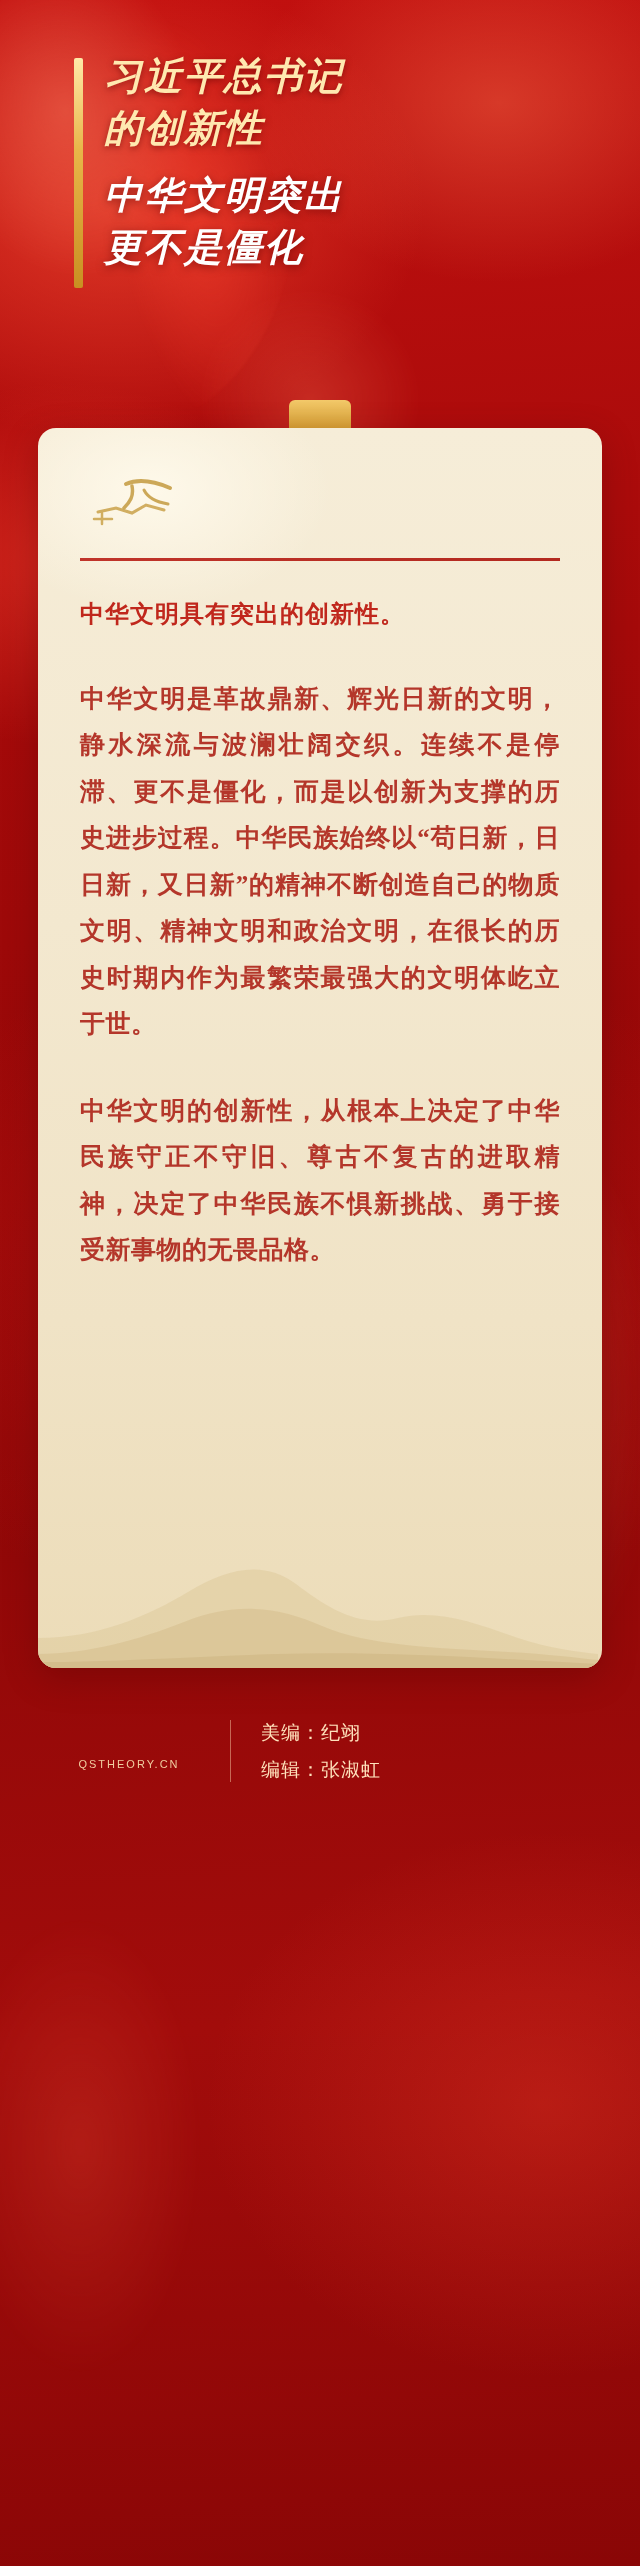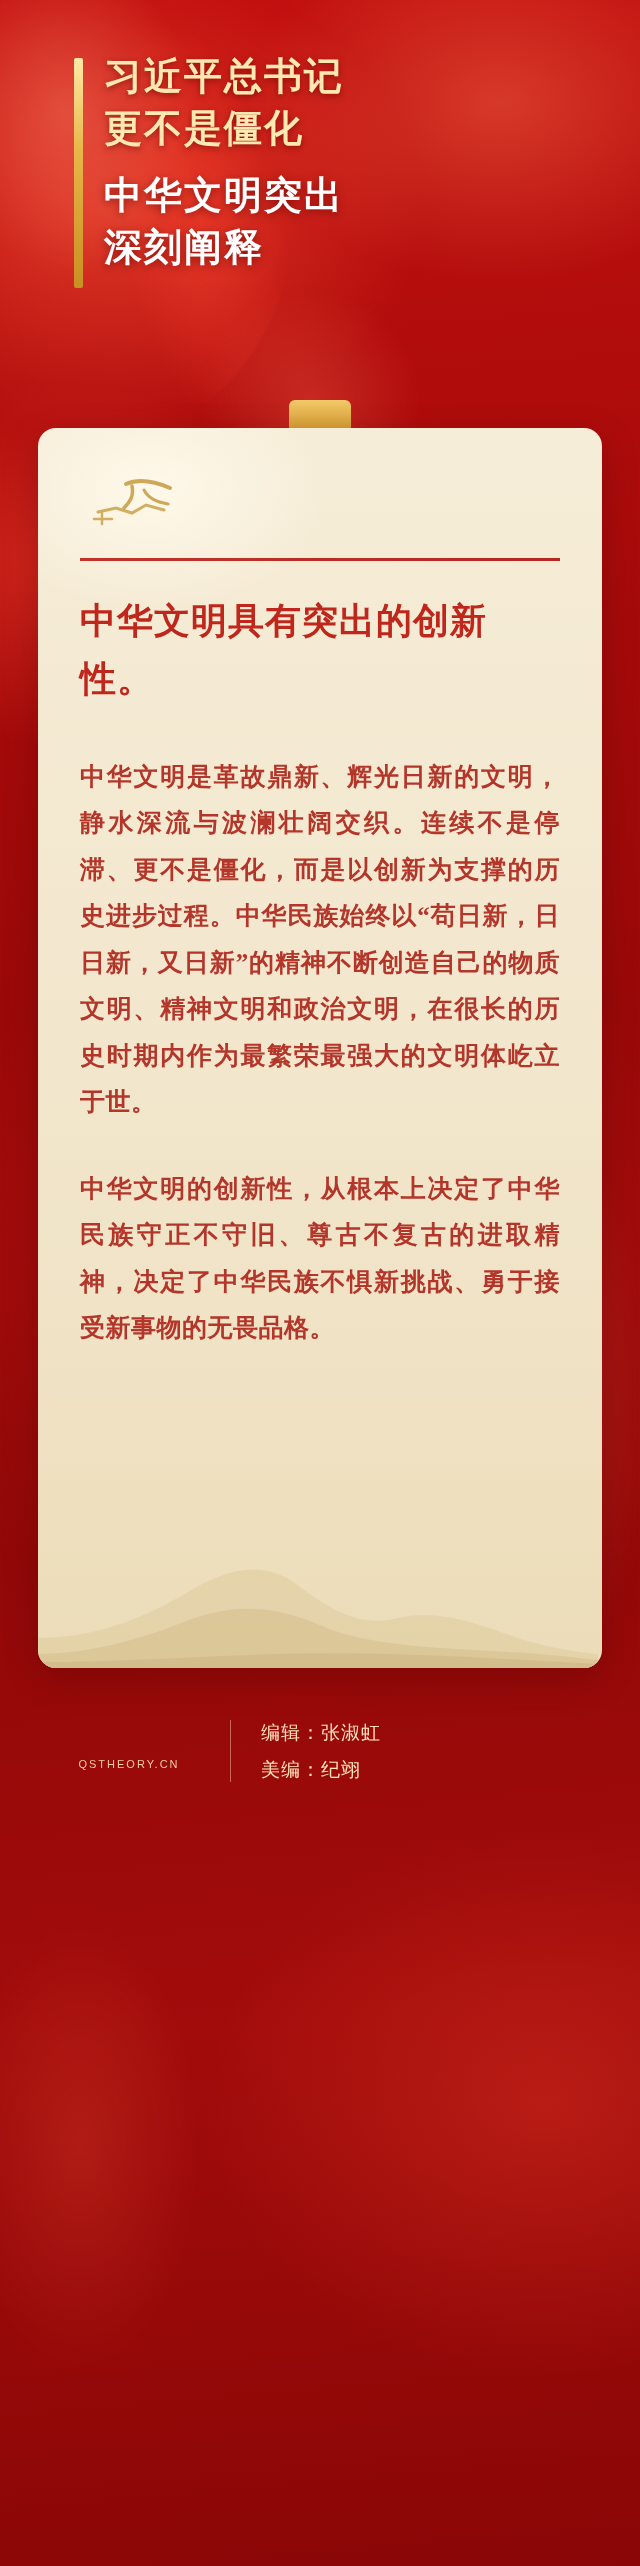--- a/index.html
+++ b/index.html
@@ -57,20 +57,21 @@
     background: radial-gradient(ellipse 170px 320px at 50% 50%, rgba(255,100,70,0.28), rgba(150,6,6,0) 72%);
     border-radius: 50%;
   }
 
   
   .header {
     position: relative;
     z-index: 3;
     padding: 58px 0 0 0;
     height: 400px;
+    font-style: italic;
   }
   .gold-bar {
     position: absolute;
     left: 74px;
     top: 58px;
     width: 9px;
     height: 230px;
     background: linear-gradient(180deg, #ffe9a8 0%, #e8b649 40%, #c98f22 100%);
     border-radius: 2px;
   }
@@ -127,27 +128,26 @@
     height: 54px;
     margin: 0 0 18px 6px;
     opacity: .85;
   }
   .rule {
     height: 3px;
     background: linear-gradient(90deg, #c0342a 0%, #b3291f 100%);
     margin: 10px 0 34px 0;
   }
   .lead {
-    font-size: 36px;
+    font-size: 24px;
     font-weight: bold;
     color: #c0271c;
     line-height: 1.62;
     letter-spacing: 1px;
     margin-bottom: 42px;
-    font-family: Liberation Mono, monospace;
   }
   .para {
     font-size: 25px;
     font-weight: bold;
     color: #b4362a;
     line-height: 1.86;
     letter-spacing: .5px;
     margin-bottom: 40px;
     text-align: justify;
   }
@@ -209,23 +209,23 @@
 <div class="bg"></div>
 <div class="silk s1"></div>
 <div class="silk s2"></div>
 <div class="silk s3"></div>
 <div class="silk s4"></div>
 
 <div class="header">
   <div class="gold-bar"></div>
   <div class="title-block">
     <div class="title-line l1">习近平总书记</div>
-    <div class="title-line l2">更不是僵化</div>
+    <div class="title-line l2">的创新性</div>
     <div class="title-line l3">中华文明突出</div>
-    <div class="title-line l4">深刻阐释</div>
+    <div class="title-line l4">更不是僵化</div>
   </div>
 </div>
 
 <div class="card-wrap">
   <div class="card-tab"></div>
   <div class="card">
 
     <svg class="card-seal" viewBox="0 0 96 54">
       <path d="M12 40 L30 36 L46 41 L60 33 L78 38" stroke="#caa24a" stroke-width="3" fill="none" stroke-linecap="round"></path>
       <path d="M40 12 C54 6, 70 10, 84 16" stroke="#c49a3f" stroke-width="4" fill="none" stroke-linecap="round"></path>
@@ -249,16 +249,16 @@
     </svg>
   </div>
 </div>
 
 <div class="footer">
   <div class="logo">
     <div class="logo-en">QSTHEORY.CN</div>
   </div>
   <div class="divider"></div>
   <div class="credits">
+    <div class="credit-row">美编：纪翊</div>
     <div class="credit-row">编辑：张淑虹</div>
-    <div class="credit-row">美编：纪翊</div>
   </div>
 </div>
 
 </body></html>

